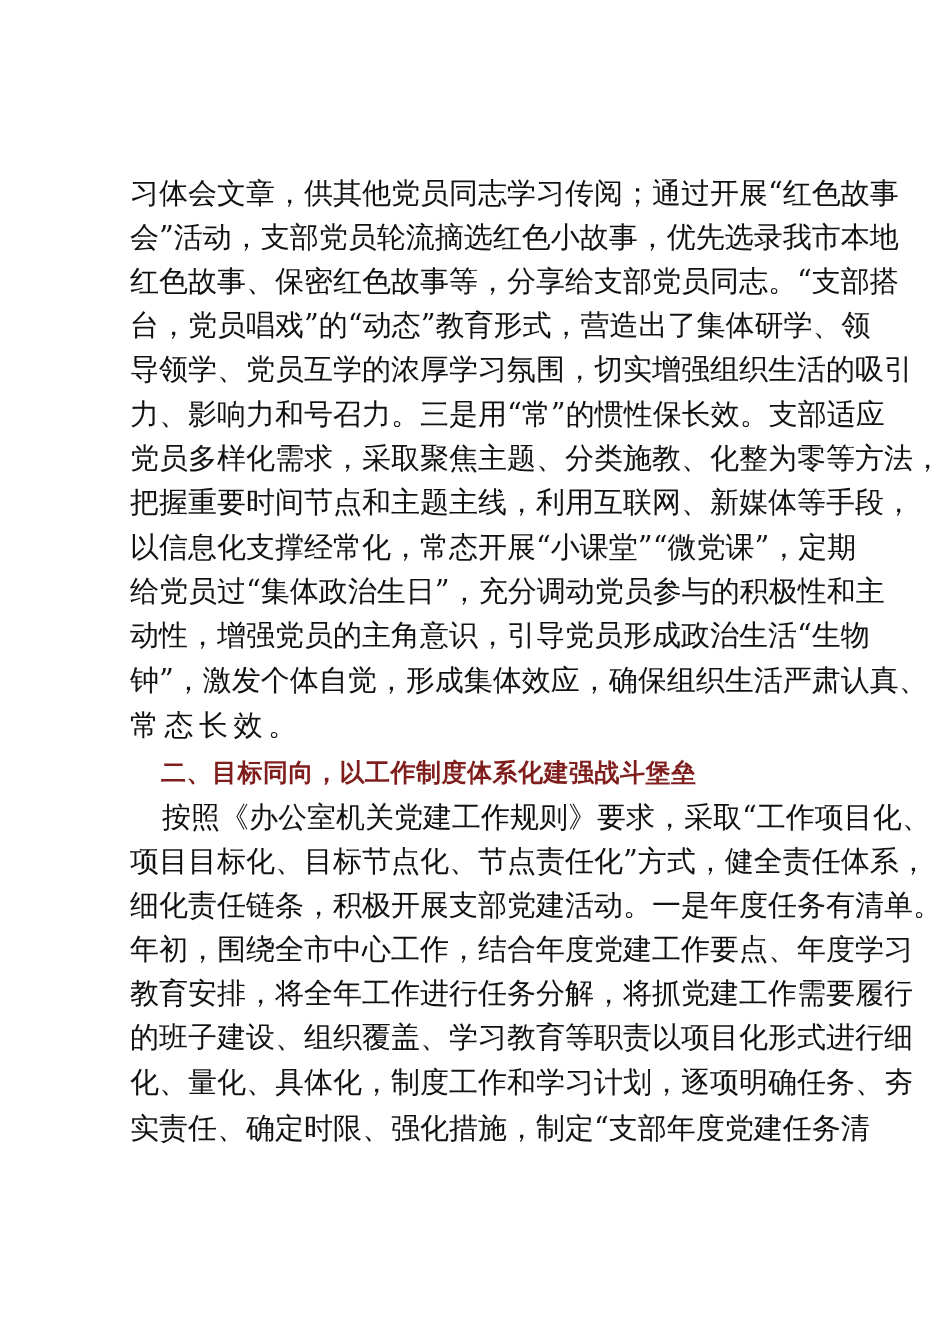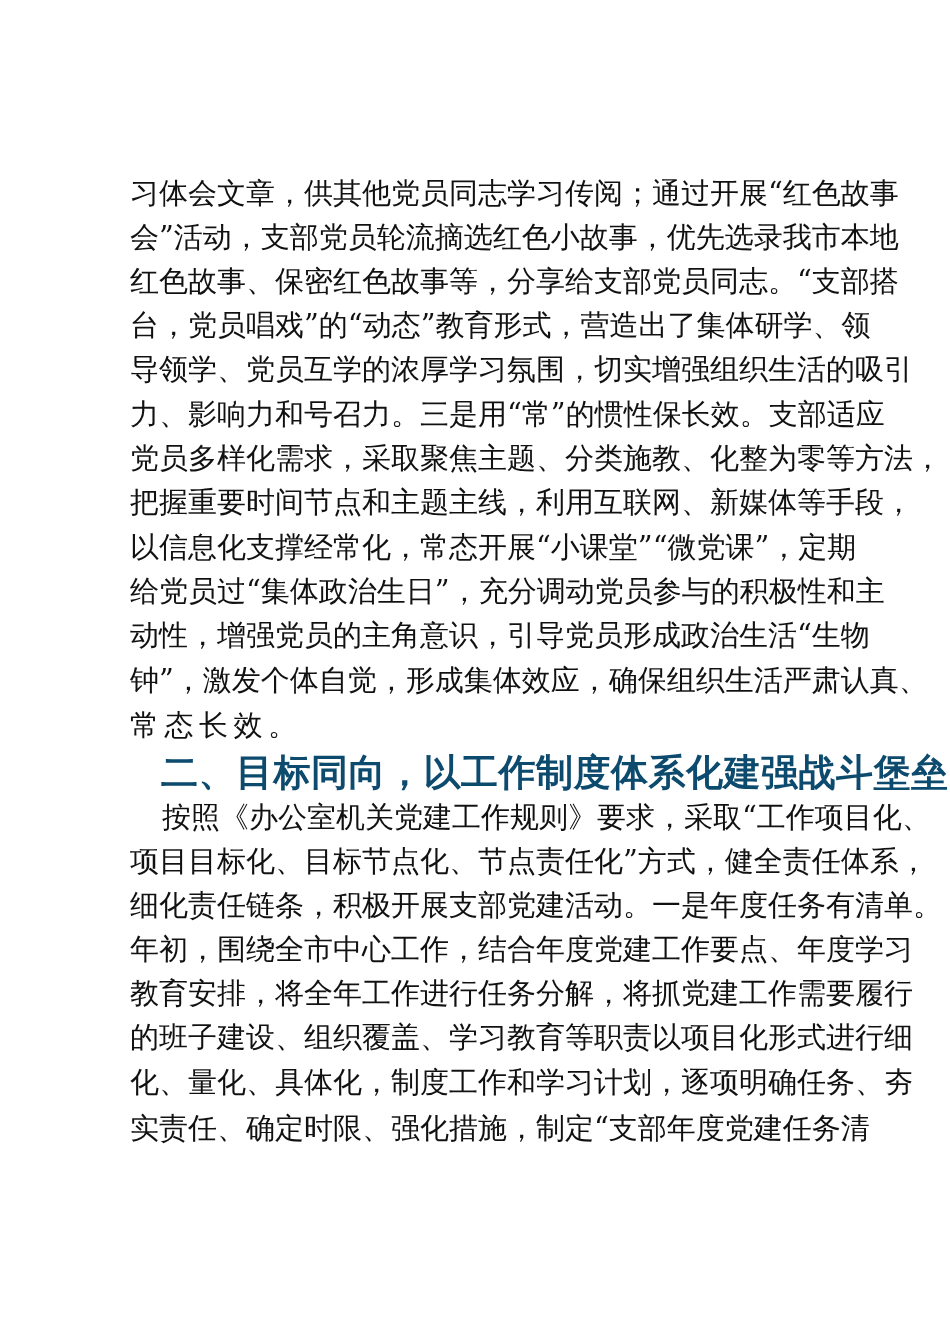--- a/index.html
+++ b/index.html
@@ -41,22 +41,22 @@
     left: 162px;
     width: 668px;
   }
   .heading {
     position: absolute;
     left: 161px;
     height: 40px;
     line-height: 40px;
     font-family: "DejaVu Sans", "Liberation Sans", sans-serif;
     font-weight: bold;
-    font-size: 37px;
-    color: #0c4a6e;
+    font-size: 25px;
+    color: #7f1d1d;
     white-space: nowrap;
     letter-spacing: 0.5px;
   }
   .ch { display: inline-block; }
 </style>
 </head>
 <body>
 
 <div class="page">
 

